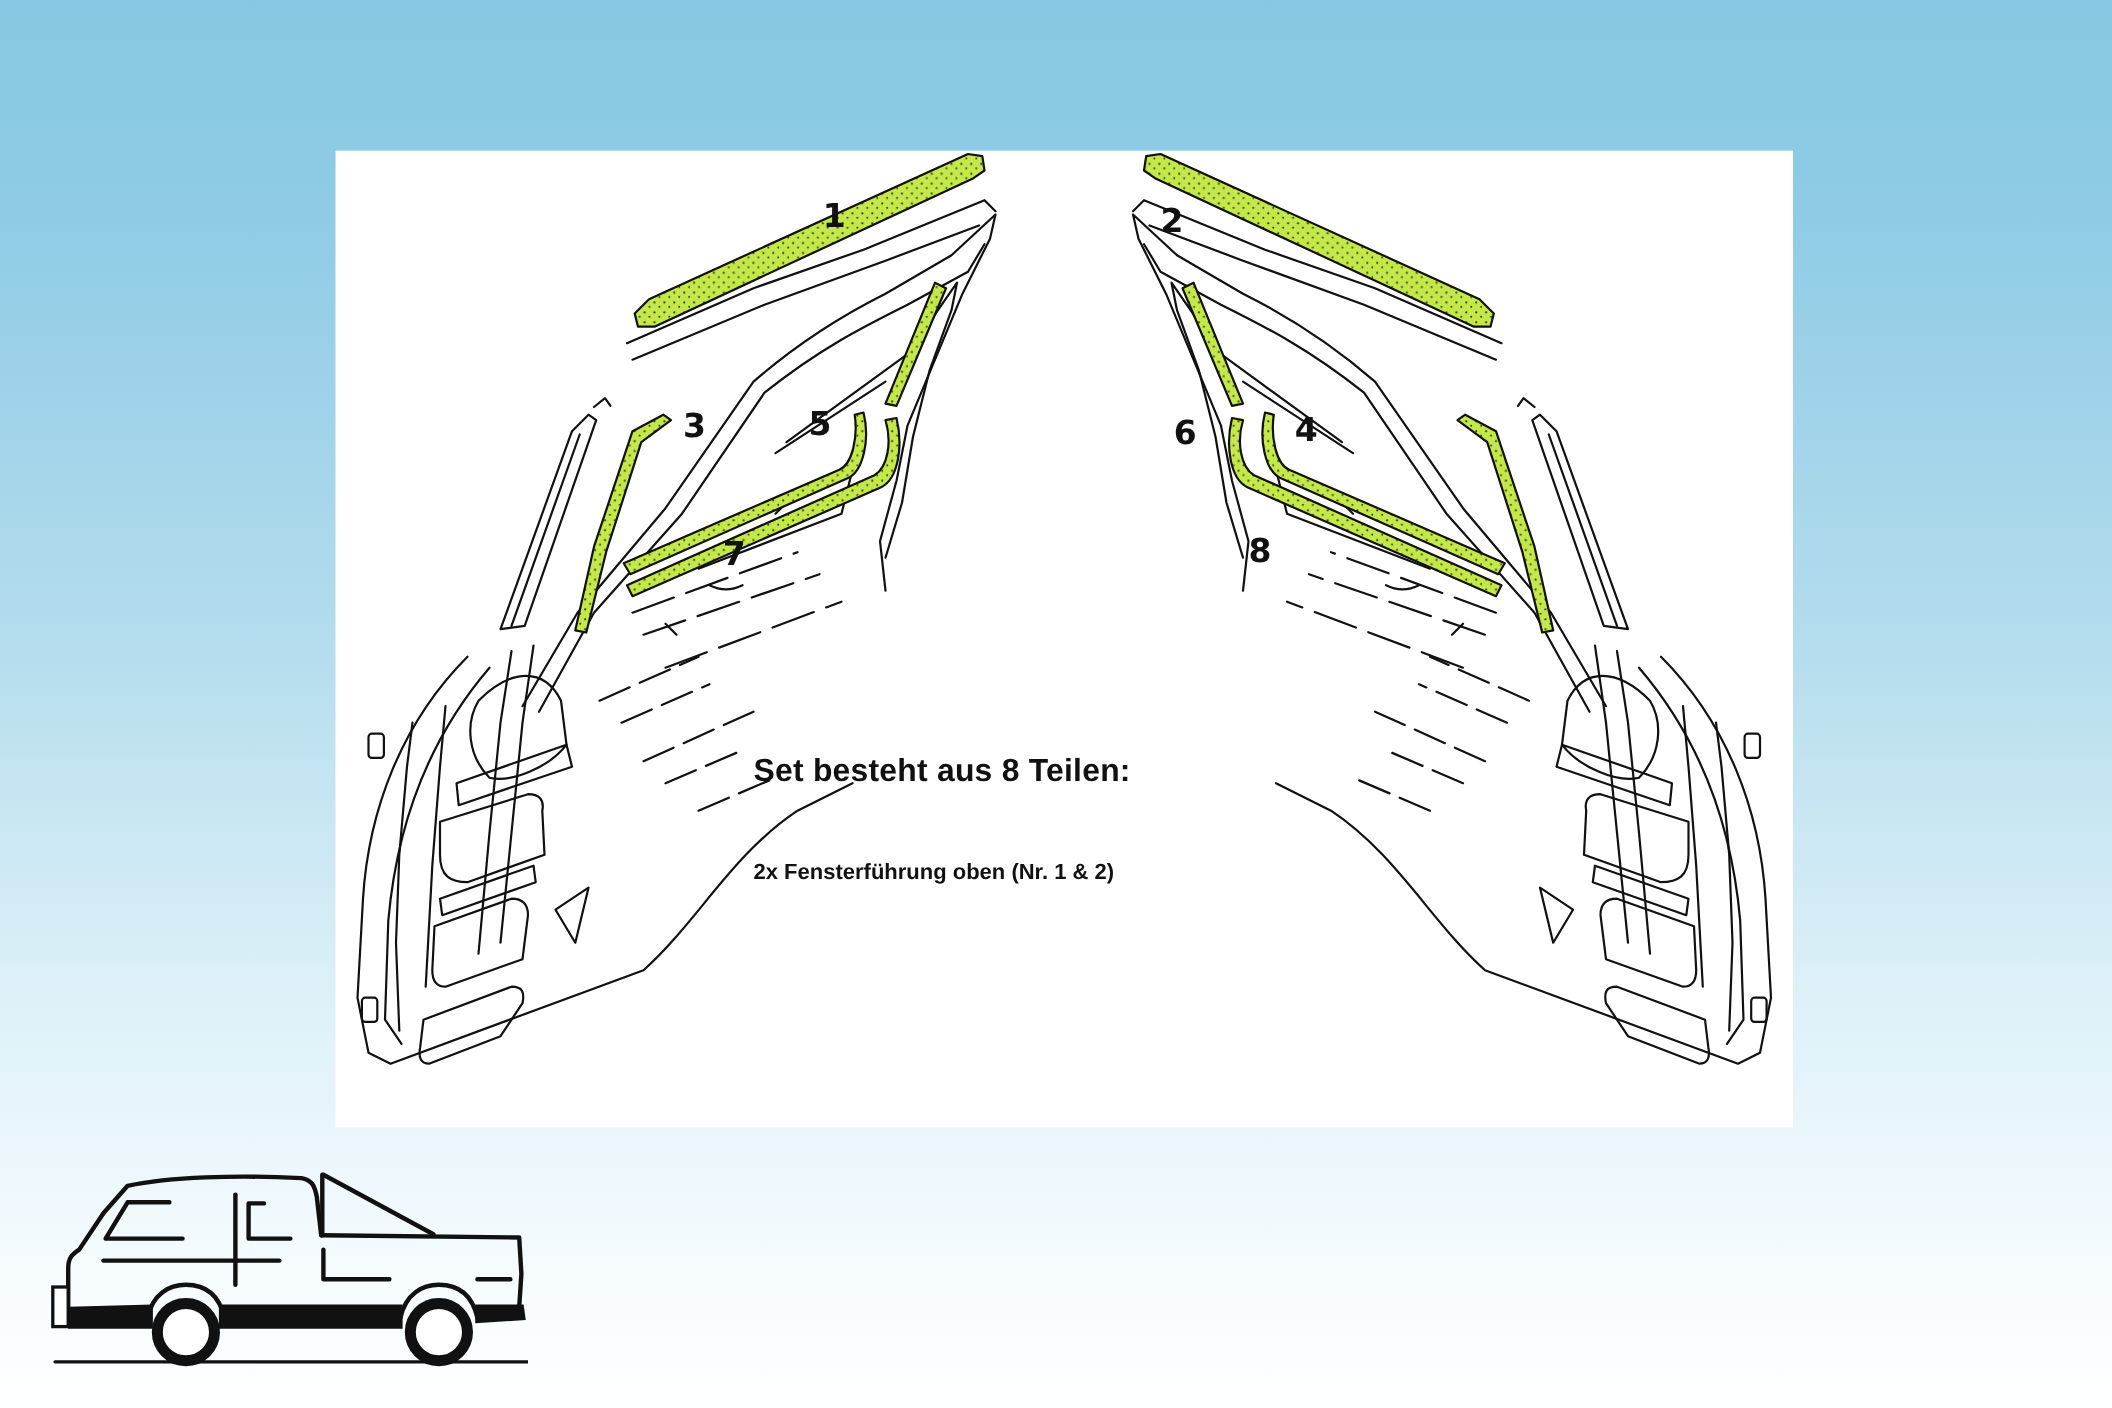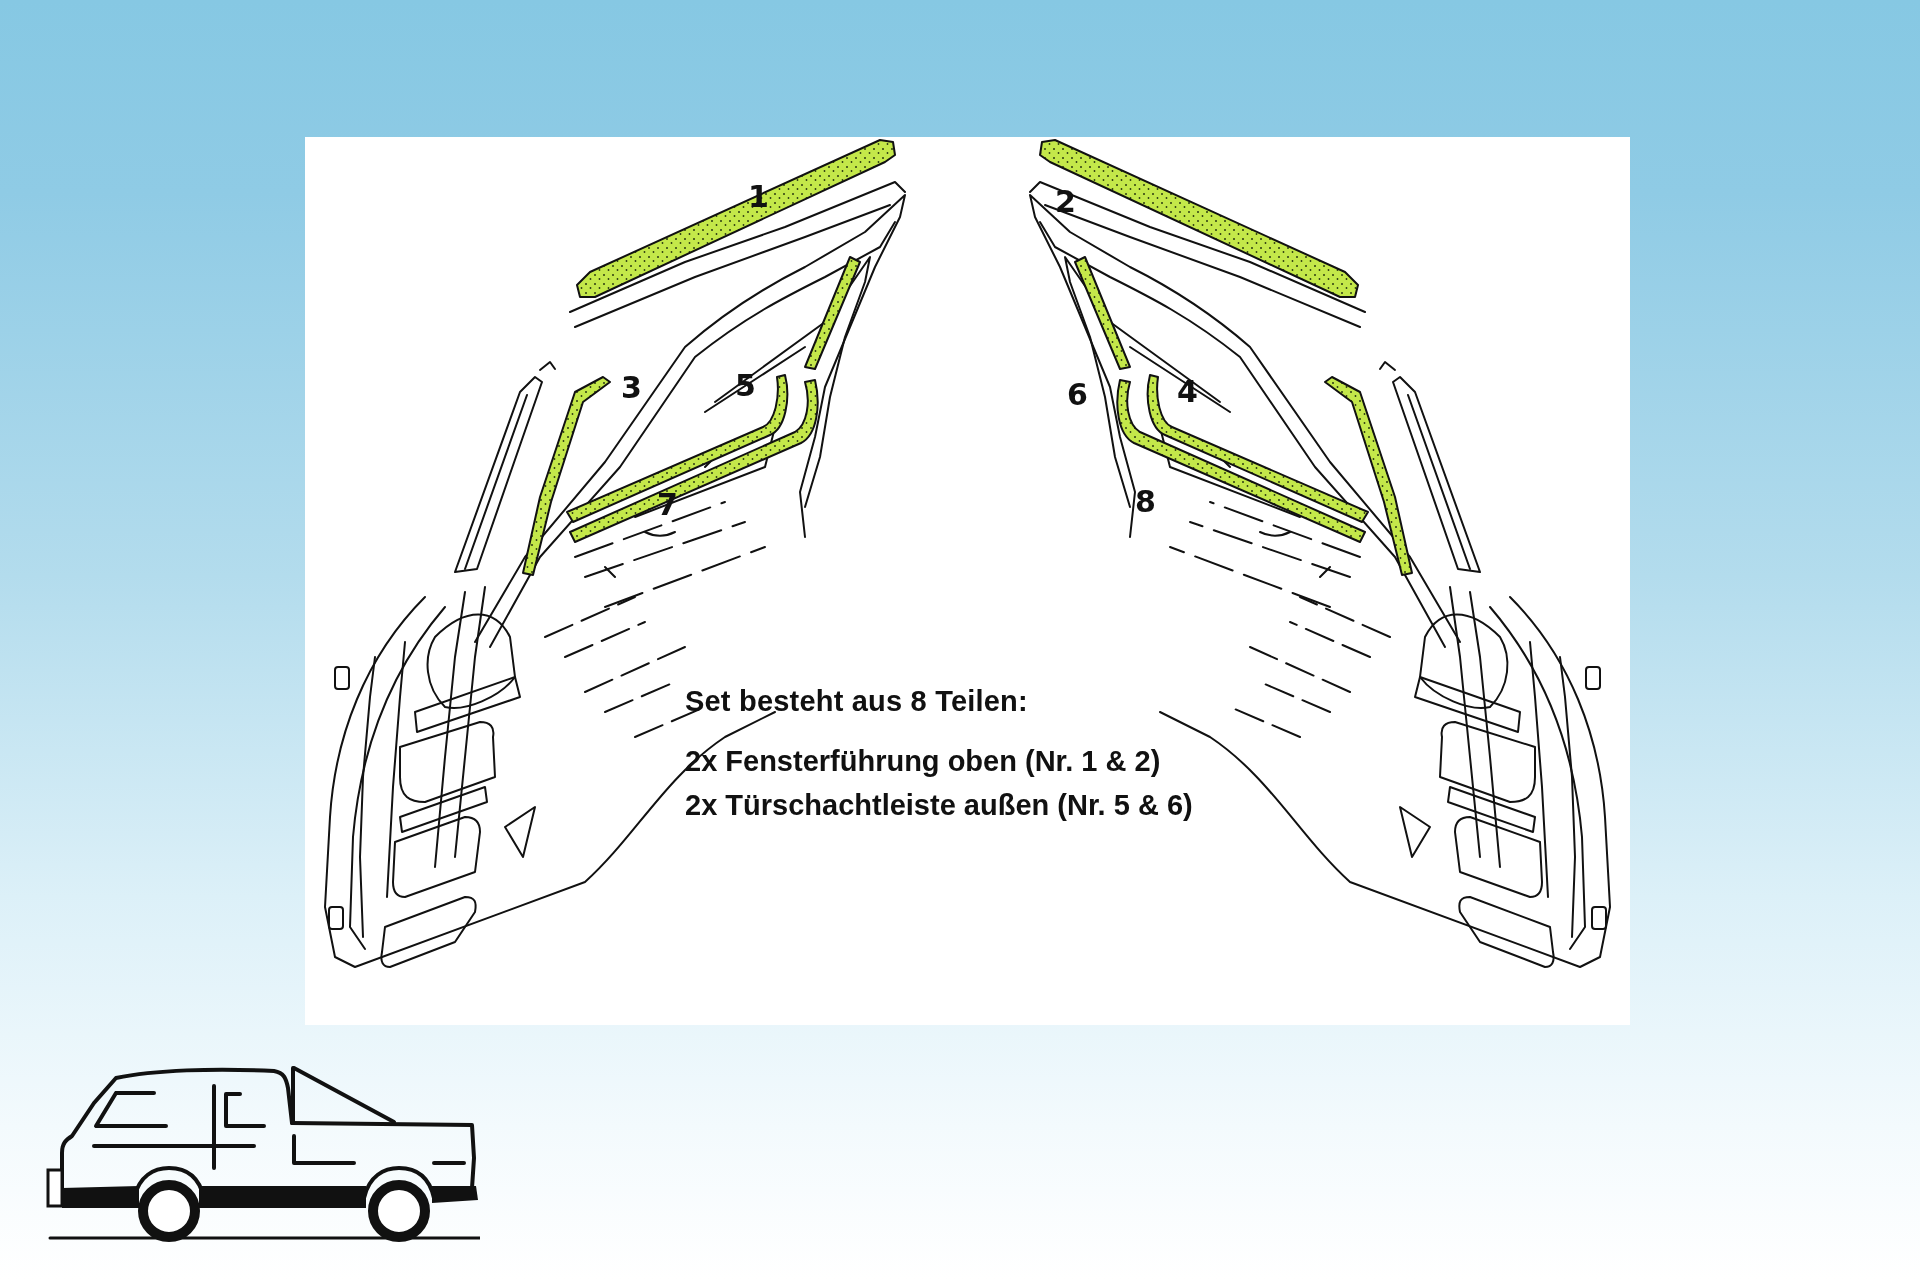--- a/index.html
+++ b/index.html
@@ -14,22 +14,22 @@
   }
   .panel svg.drawing { position: absolute; left: 0; top: 0; width: 1325px; height: 888px; }
   .part-label {
     position: absolute; font-family: "DejaVu Sans", sans-serif; font-weight: bold;
     font-size: 30px; color: #111; line-height: 1;
   }
   .textblock {
     position: absolute; left: 380px; top: 548px; color: #111;
     font-family: "Liberation Sans", sans-serif; font-weight: bold;
   }
-  .textblock .title { font-size: 29px; margin-bottom: 22px; letter-spacing: 0.2px; }
-  .textblock .item { font-size: 29px; line-height: 43.5px; white-space: nowrap; }
+  .textblock .title { font-size: 29px; margin-bottom: 54px; letter-spacing: 0.2px; }
+  .textblock .item { font-size: 20px; line-height: 43.5px; white-space: nowrap; margin-top: 42px; }
   .truck { position: absolute; left: 44px; top: 1048px; width: 436px; height: 196px; }
 </style>
 </head>
 <body>
 
 <div class="panel">
   <svg class="drawing" viewBox="0 0 1325 888" xmlns="http://www.w3.org/2000/svg">
     <defs>
       <pattern id="dots" width="9" height="9" patternUnits="userSpaceOnUse">
         <rect width="9" height="9" fill="#c4e84a"></rect>
@@ -136,21 +136,20 @@
   <span class="part-label" style="left:316px; top:236px;">3</span>
   <span class="part-label" style="left:872px; top:240px;">4</span>
   <span class="part-label" style="left:430px; top:234px;">5</span>
   <span class="part-label" style="left:762px; top:243px;">6</span>
   <span class="part-label" style="left:352px; top:353px;">7</span>
   <span class="part-label" style="left:830px; top:350px;">8</span>
 
   <div class="textblock">
     <div class="title">Set besteht aus 8 Teilen:</div>
     <div class="item">2x Fensterführung oben (Nr. 1 &amp; 2)</div>
-    <div class="item">2x Türschachtleiste außen (Nr. 5 &amp; 6)</div>
   </div>
 </div>
 
 <svg class="truck" viewBox="0 0 436 196" xmlns="http://www.w3.org/2000/svg">
   <g fill="none" stroke="#111" stroke-width="4" stroke-linejoin="round" stroke-linecap="round">
 
     <path d="M 18 150 L 18 105 C 18 95, 22 92, 28 88 L 50 55 L 72 30 C 110 22, 170 20, 230 23 C 240 25, 242 30, 244 40 L 248 75"></path>
 
     <path d="M 248 75 L 428 77 L 430 110 L 428 140"></path>
 

